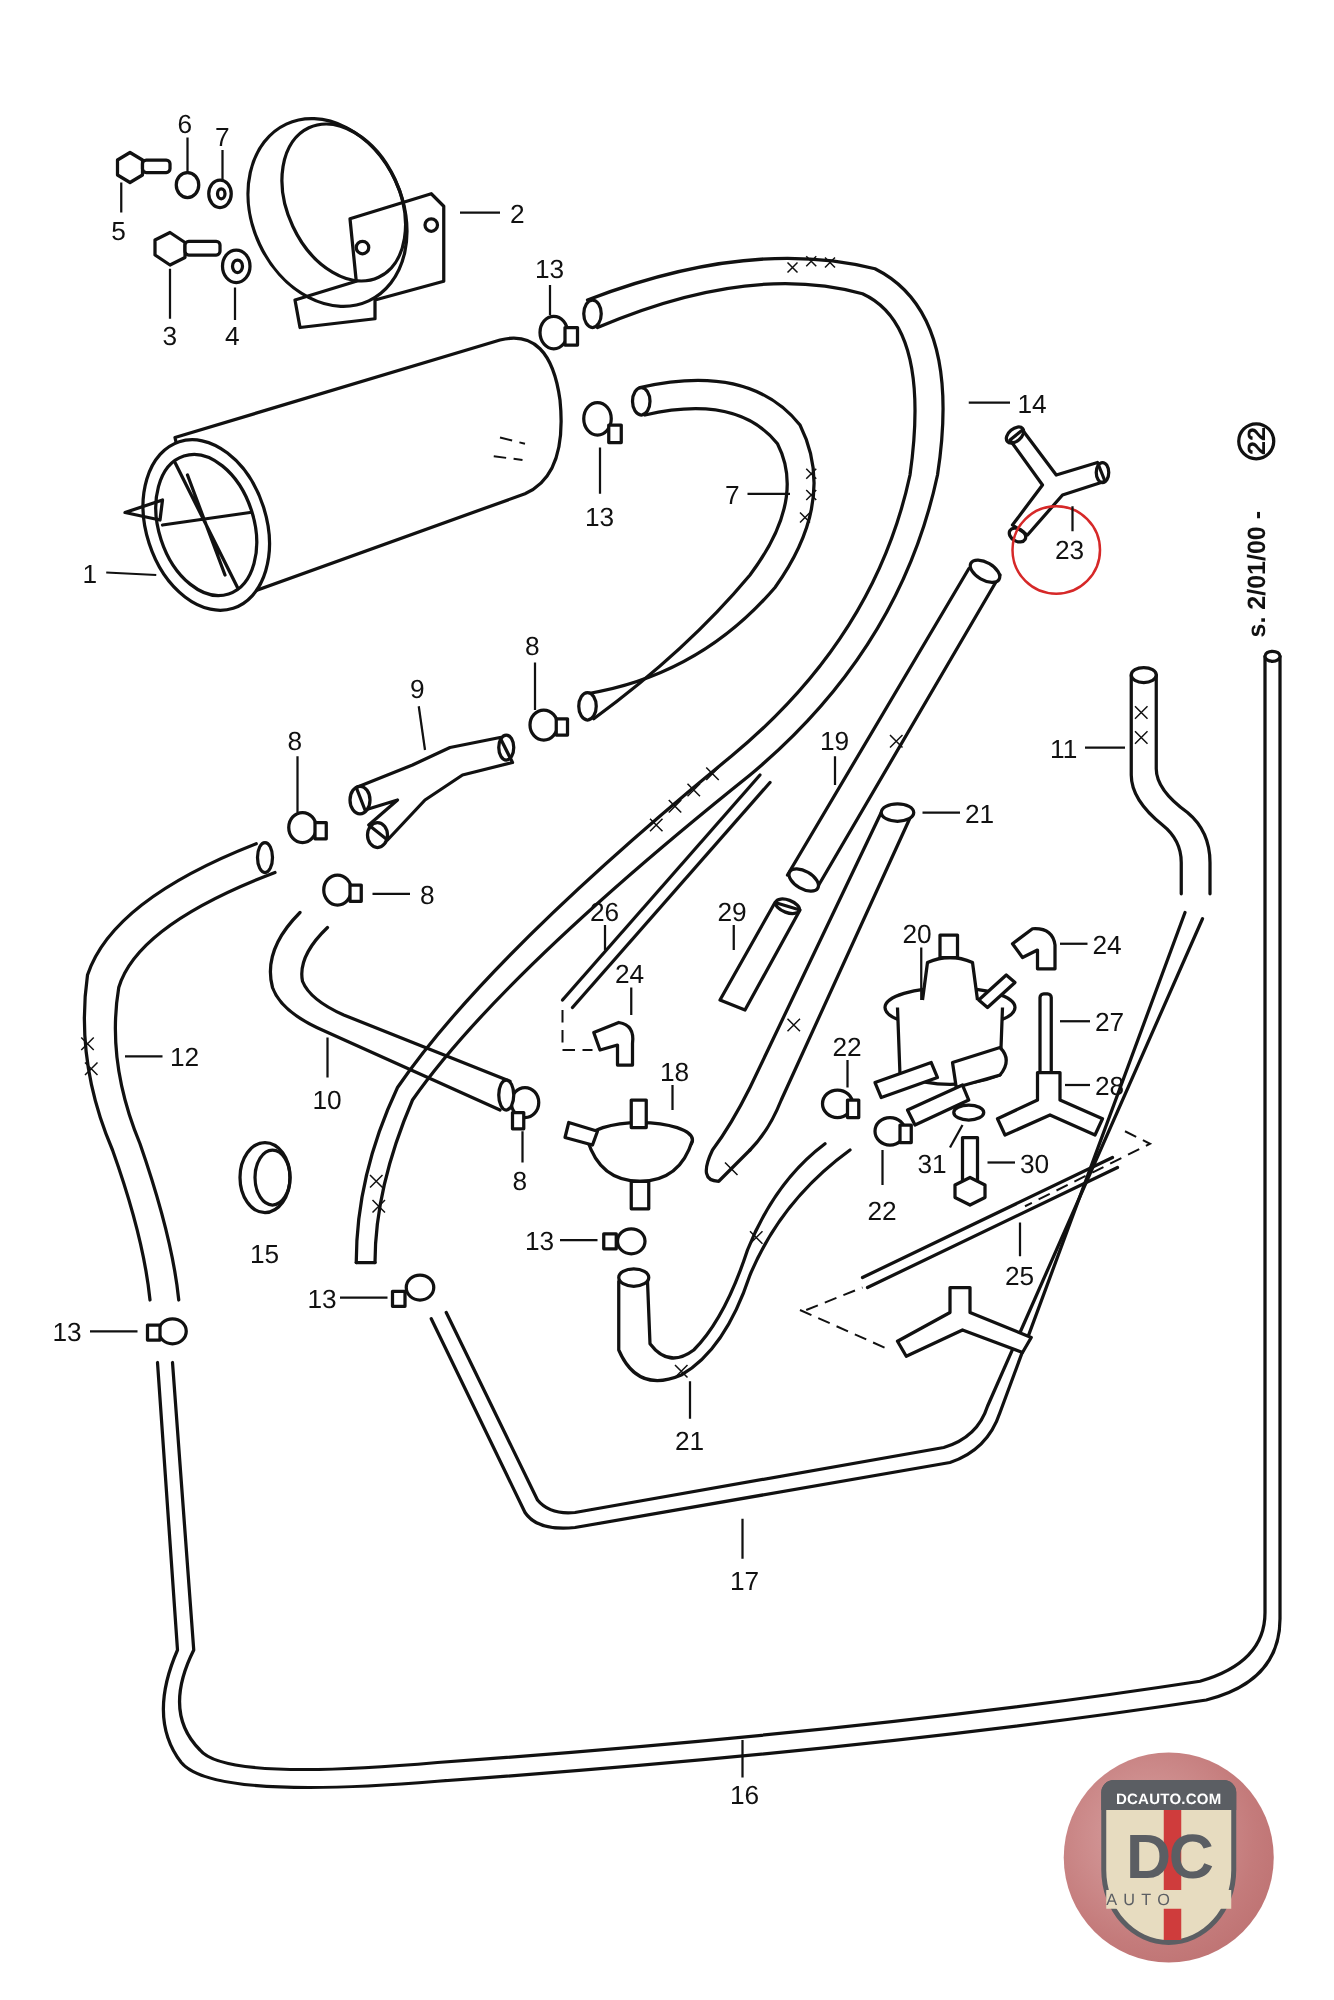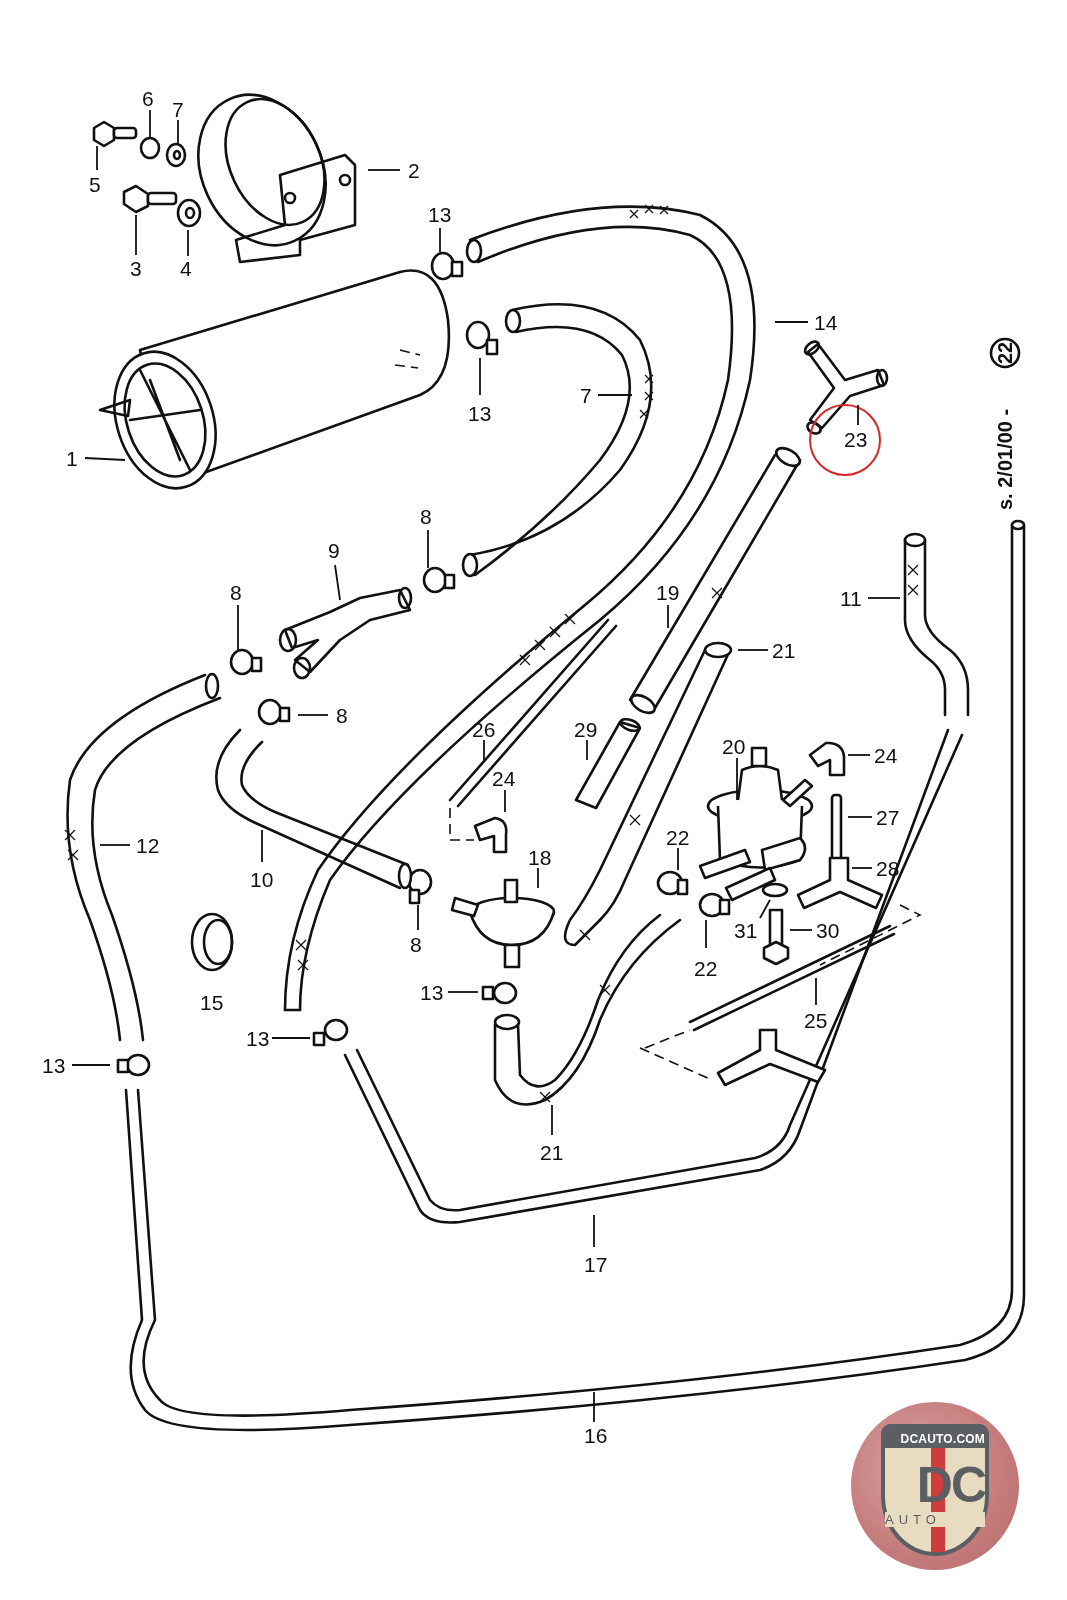--- a/index.html
+++ b/index.html
@@ -12,22 +12,22 @@
   .hatch { stroke: #111; stroke-width: 1.2; fill: none; }
   .callout { font-family: "Liberation Sans", sans-serif; font-size: 21px; fill: #111; }
   .ref-text { font-family: "Liberation Sans", sans-serif; font-size: 20px; font-weight: bold; fill: #111; }
   .highlight-ring { fill: none; stroke: #d62828; stroke-width: 2; }
   #logo { position: absolute; left: 851px; top: 1402px; width: 168px; height: 168px; border-radius: 50%;
           background: radial-gradient(circle at 40% 40%, #d9a3a3, #c47b7b 60%, #b86a6a); overflow: hidden; }
   #logo .shield { position: absolute; left: 30px; top: 22px; width: 108px; height: 132px; background: #e7dcc0;
           border: 4px solid #5b5e63; border-radius: 10px 10px 54px 54px / 10px 10px 60px 60px; box-sizing: border-box; }
   #logo .stripe { position: absolute; left: 46px; top: 0; width: 14px; height: 100%; background: #cf3c3c; }
   #logo .band { position: absolute; left: -4px; top: -4px; right: -4px; height: 24px; background: #5b5e63; border-radius: 10px 10px 0 0; }
-  #logo .site { position: absolute; left: 0; right: 0; top: 4px; text-align: right; color: #fff; font-weight: bold; font-size: 12px; letter-spacing: 0.2px; }
-  #logo .dc { position: absolute; left: 0; right: 0; top: 32px; text-align: right; color: #5b5e63; font-weight: bold; font-size: 50px; line-height: 50px; letter-spacing: -2px; }
+  #logo .site { position: absolute; left: 0; right: 0; top: 4px; text-align: center; color: #fff; font-weight: bold; font-size: 12px; letter-spacing: 0.2px; }
+  #logo .dc { position: absolute; left: 0; right: 0; top: 32px; text-align: center; color: #5b5e63; font-weight: bold; font-size: 50px; line-height: 50px; letter-spacing: -2px; }
   #logo .auto { position: absolute; left: 0; right: 0; top: 84px; text-align: left; color: #5b5e63; font-size: 13px; letter-spacing: 5px; background: #e7dcc0; }
 </style>
 </head>
 <body>
 
 <svg id="diagram" viewBox="0 0 1067 1600" xmlns="http://www.w3.org/2000/svg">
 
   <g>
     <path class="part-fill" d="M140 350 L400 272 Q440 262 448 320 Q454 380 420 395 L170 485 Z"></path>
     <ellipse class="part-fill" cx="165" cy="420" rx="48" ry="70" transform="rotate(-18 165 420)"></ellipse>

